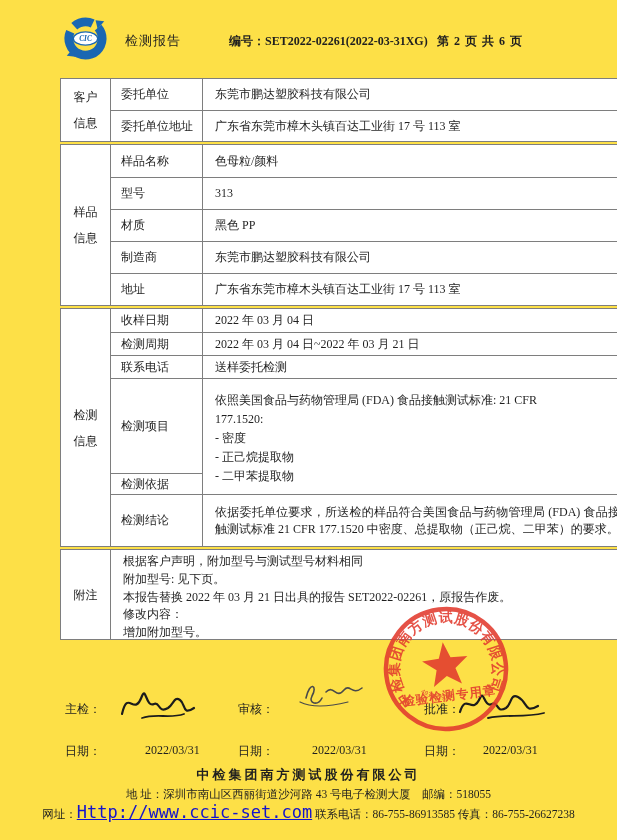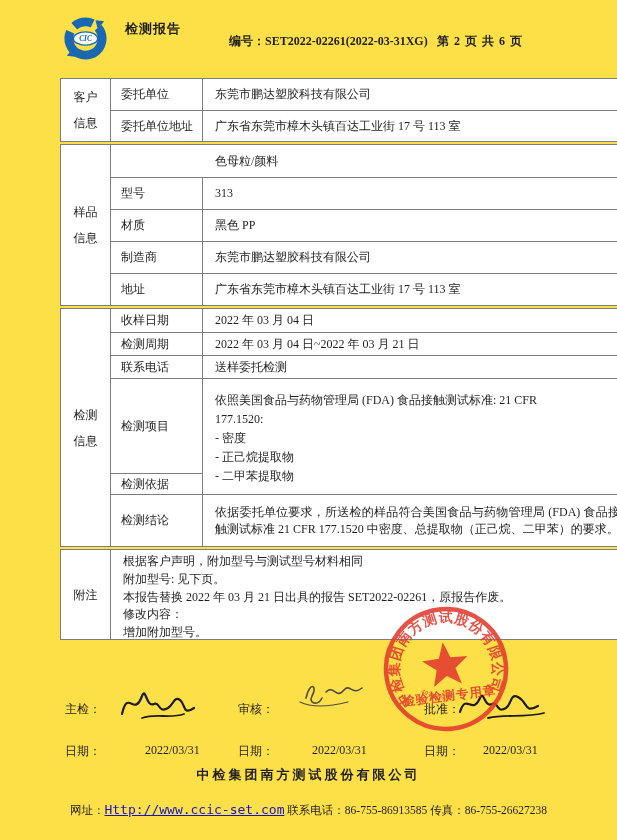--- a/index.html
+++ b/index.html
@@ -6,21 +6,21 @@
   html,body { background:#ffffff; }
   .page {
     position:relative; width:617px; height:840px; margin:0 auto;
     background:#fde047; overflow:hidden;
     font-family:"Liberation Serif","DejaVu Serif",serif;
     color:#1f1f1f; font-size:12px;
   }
 
   
   .logo { position:absolute; left:62px; top:15px; width:47px; height:47px; }
-  .hdr-title   { position:absolute; left:125px; top:20px; font-weight:bold; font-size:13px; letter-spacing:1px; }
+  .hdr-title   { position:absolute; left:125px; top:32px; font-weight:normal; font-size:13px; letter-spacing:1px; }
   .hdr-no      { position:absolute; left:229px; top:33px; font-weight:bold; font-size:12px; }
   .hdr-page    { position:absolute; left:437px; top:33px; font-weight:bold; font-size:12px; letter-spacing:1px; }
 
   
   .doc-table { position:absolute; left:60px; top:78px; width:569px; }
   .section {
     display:grid; grid-template-columns:50px 92px 1fr;
     border:1px solid #7e7e7e; margin-top:2px; background:#fff;
   }
   .section.first { margin-top:0; }
@@ -58,21 +58,21 @@
   
   .stamp { position:absolute; left:371px; top:594px; width:150px; height:150px;
            transform:rotate(-7deg); opacity:0.88; z-index:3; }
 
   
   .foot-company { position:absolute; left:0; right:0; top:766px; text-align:center;
                   font-weight:bold; font-size:13px; letter-spacing:3px; }
   .foot-line2 { position:absolute; left:0; right:0; top:787px; text-align:center; font-size:11.5px; }
   .foot-line3 { position:absolute; left:0; right:0; top:802px; text-align:center; font-size:11.5px; }
   .foot-link  { color:#1414cc; text-decoration:underline;
-                font-family:"DejaVu Sans Mono","Liberation Mono",monospace; font-size:13px; }
+                font-family:"DejaVu Sans Mono","Liberation Mono",monospace; font-size:17px; }
 </style>
 </head>
 <body>
 
 <div class="page">
 
   <svg class="logo" viewBox="0 0 48 48">
     <g transform="rotate(-20 24 24)">
       <circle cx="24" cy="24" r="17" fill="none" stroke="#1a67b2" stroke-width="9" stroke-dasharray="66 7 20 7"></circle>
       <polygon points="40,10 48,14 39,19" fill="#1a67b2"></polygon>
@@ -93,20 +93,21 @@
 信息</div>
       <div class="cell-f r1">委托单位</div>
       <div class="cell-v r1">东莞市鹏达塑胶科技有限公司</div>
       <div class="cell-f">委托单位地址</div>
       <div class="cell-v">广东省东莞市樟木头镇百达工业街 17 号 113 室</div>
     </div>
 
     <div class="section s2">
       <div class="sec-label">样品
 信息</div>
+      <div class="cell-f r1">样品名称</div>
       <div class="cell-v r1">色母粒/颜料</div>
       <div class="cell-f">型号</div>
       <div class="cell-v">313</div>
       <div class="cell-f">材质</div>
       <div class="cell-v">黑色 PP</div>
       <div class="cell-f">制造商</div>
       <div class="cell-v">东莞市鹏达塑胶科技有限公司</div>
       <div class="cell-f">地址</div>
       <div class="cell-v">广东省东莞市樟木头镇百达工业街 17 号 113 室</div>
     </div>
@@ -177,15 +178,16 @@
       <textPath href="#ringPath" startOffset="0" textLength="206">中检集团南方测试股份有限公司</textPath>
     </text>
     <polygon points="75,48 80.9,63.9 97.8,64.6 84.5,75.1 89.1,91.4 75,82 60.9,91.4 65.5,75.1 52.2,64.6 69.1,63.9" fill="#e23b2e"></polygon>
     <text x="75" y="106" text-anchor="middle" fill="#e23b2e" font-size="12.5" font-weight="bold" letter-spacing="1" font-family="Liberation Serif, DejaVu Serif, serif">检验检测专用章</text>
     <text fill="#e23b2e" font-size="6" font-family="DejaVu Sans Mono, Liberation Mono, monospace">
       <textPath href="#codePath" startOffset="10">4032529207</textPath>
     </text>
   </svg>
 
   <div class="foot-company">中检集团南方测试股份有限公司</div>
+  <div class="foot-line2">地  址：深圳市南山区西丽街道沙河路 43 号电子检测大厦　邮编：518055</div>
   <div class="foot-line3"><span>网址：</span><a class="foot-link" href="#">Http://www.ccic-set.com</a><span> 联系电话：86-755-86913585 传真：86-755-26627238</span></div>
 
 </div>
 
 </body></html>

